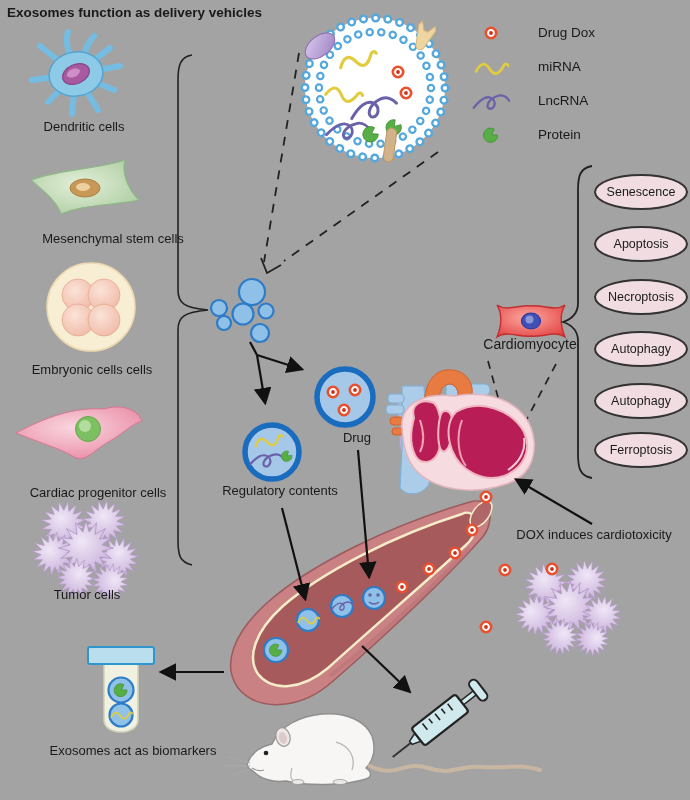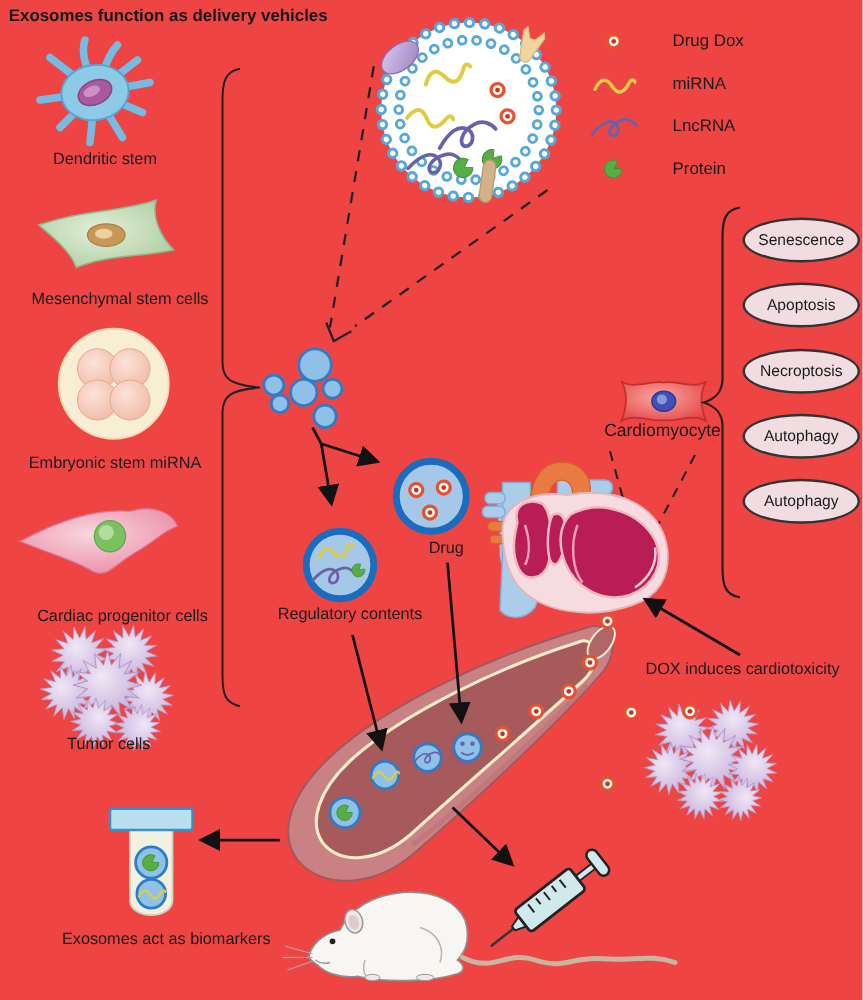--- a/index.html
+++ b/index.html
@@ -1,16 +1,16 @@
 <!DOCTYPE html>
 <html><head>
 <meta charset="utf-8">
 <style>
   html,body{margin:0;padding:0;background:#fff;}
-  #fig{position:relative;width:690px;height:800px;background:#ef4444;overflow:hidden;
+  #fig{position:relative;width:690px;height:800px;background:#a3a3a3;overflow:hidden;
        font-family:"Liberation Sans",sans-serif;color:#1a1a1a;}
   #art{position:absolute;left:0;top:0;}
   .label{position:absolute;font-size:13px;color:#1a1a1a;white-space:nowrap;
          transform:translateX(-50%);line-height:15px;}
   #title{position:absolute;left:7px;top:5px;font-size:13.5px;font-weight:600;white-space:nowrap;}
   .legend-label{position:absolute;left:538px;font-size:13.5px;white-space:nowrap;}
   .legend-icon{position:absolute;}
   .oval{position:absolute;left:594px;width:94px;height:36px;border:2px solid #333;
         border-radius:50%;background:#f1dde1;display:flex;align-items:center;
         justify-content:center;font-size:12.5px;box-sizing:border-box;}
@@ -320,23 +320,23 @@
   <div class="legend-label" style="top:59px">miRNA</div>
   <svg class="legend-icon" style="left:472px;top:92px" width="38" height="20" viewBox="-19 -10 38 20">
       <use href="#lncrna" transform="scale(1.15)"></use>
     </svg>
   <div class="legend-label" style="top:93px">LncRNA</div>
   <svg class="legend-icon" style="left:482px;top:126px" width="18" height="18" viewBox="-9 -9 18 18">
       <use href="#protein" transform="rotate(-30) scale(1.15)"></use>
     </svg>
   <div class="legend-label" style="top:127px">Protein</div>
 
-  <div class="label" style="left:84px;top:119px">Dendritic stem</div>
-  <div class="label" style="left:96px;top:231px">Mesenchymal stem cells</div>
-  <div class="label" style="left:92px;top:362px">Embryonic stem miRNA</div>
+  <div class="label" style="left:84px;top:119px">Dendritic cells</div>
+  <div class="label" style="left:113px;top:231px">Mesenchymal stem cells</div>
+  <div class="label" style="left:92px;top:362px">Embryonic cells cells</div>
   <div class="label" style="left:98px;top:485px">Cardiac progenitor cells</div>
   <div class="label" style="left:87px;top:587px">Tumor cells</div>
 
   <div class="label" style="left:357px;top:430px">Drug</div>
   <div class="label" style="left:280px;top:483px">Regulatory contents</div>
   <div class="label" style="left:530px;top:337px;font-size:14px">Cardiomyocyte</div>
   <div class="label" style="left:594px;top:527px">DOX induces cardiotoxicity</div>
   <div class="label" style="left:133px;top:743px">Exosomes act as biomarkers</div>
 
   <div class="oval" style="top:226px">
@@ -347,14 +347,17 @@
     </div>
   <div class="oval" style="top:279px">
       <span>Necroptosis</span>
     </div>
   <div class="oval" style="top:331px">
       <span>Autophagy</span>
     </div>
   <div class="oval" style="top:383px">
       <span>Autophagy</span>
     </div>
+  <div class="oval" style="top:432px">
+      <span>Ferroptosis</span>
+    </div>
 
 </div>
 
 </body></html>

